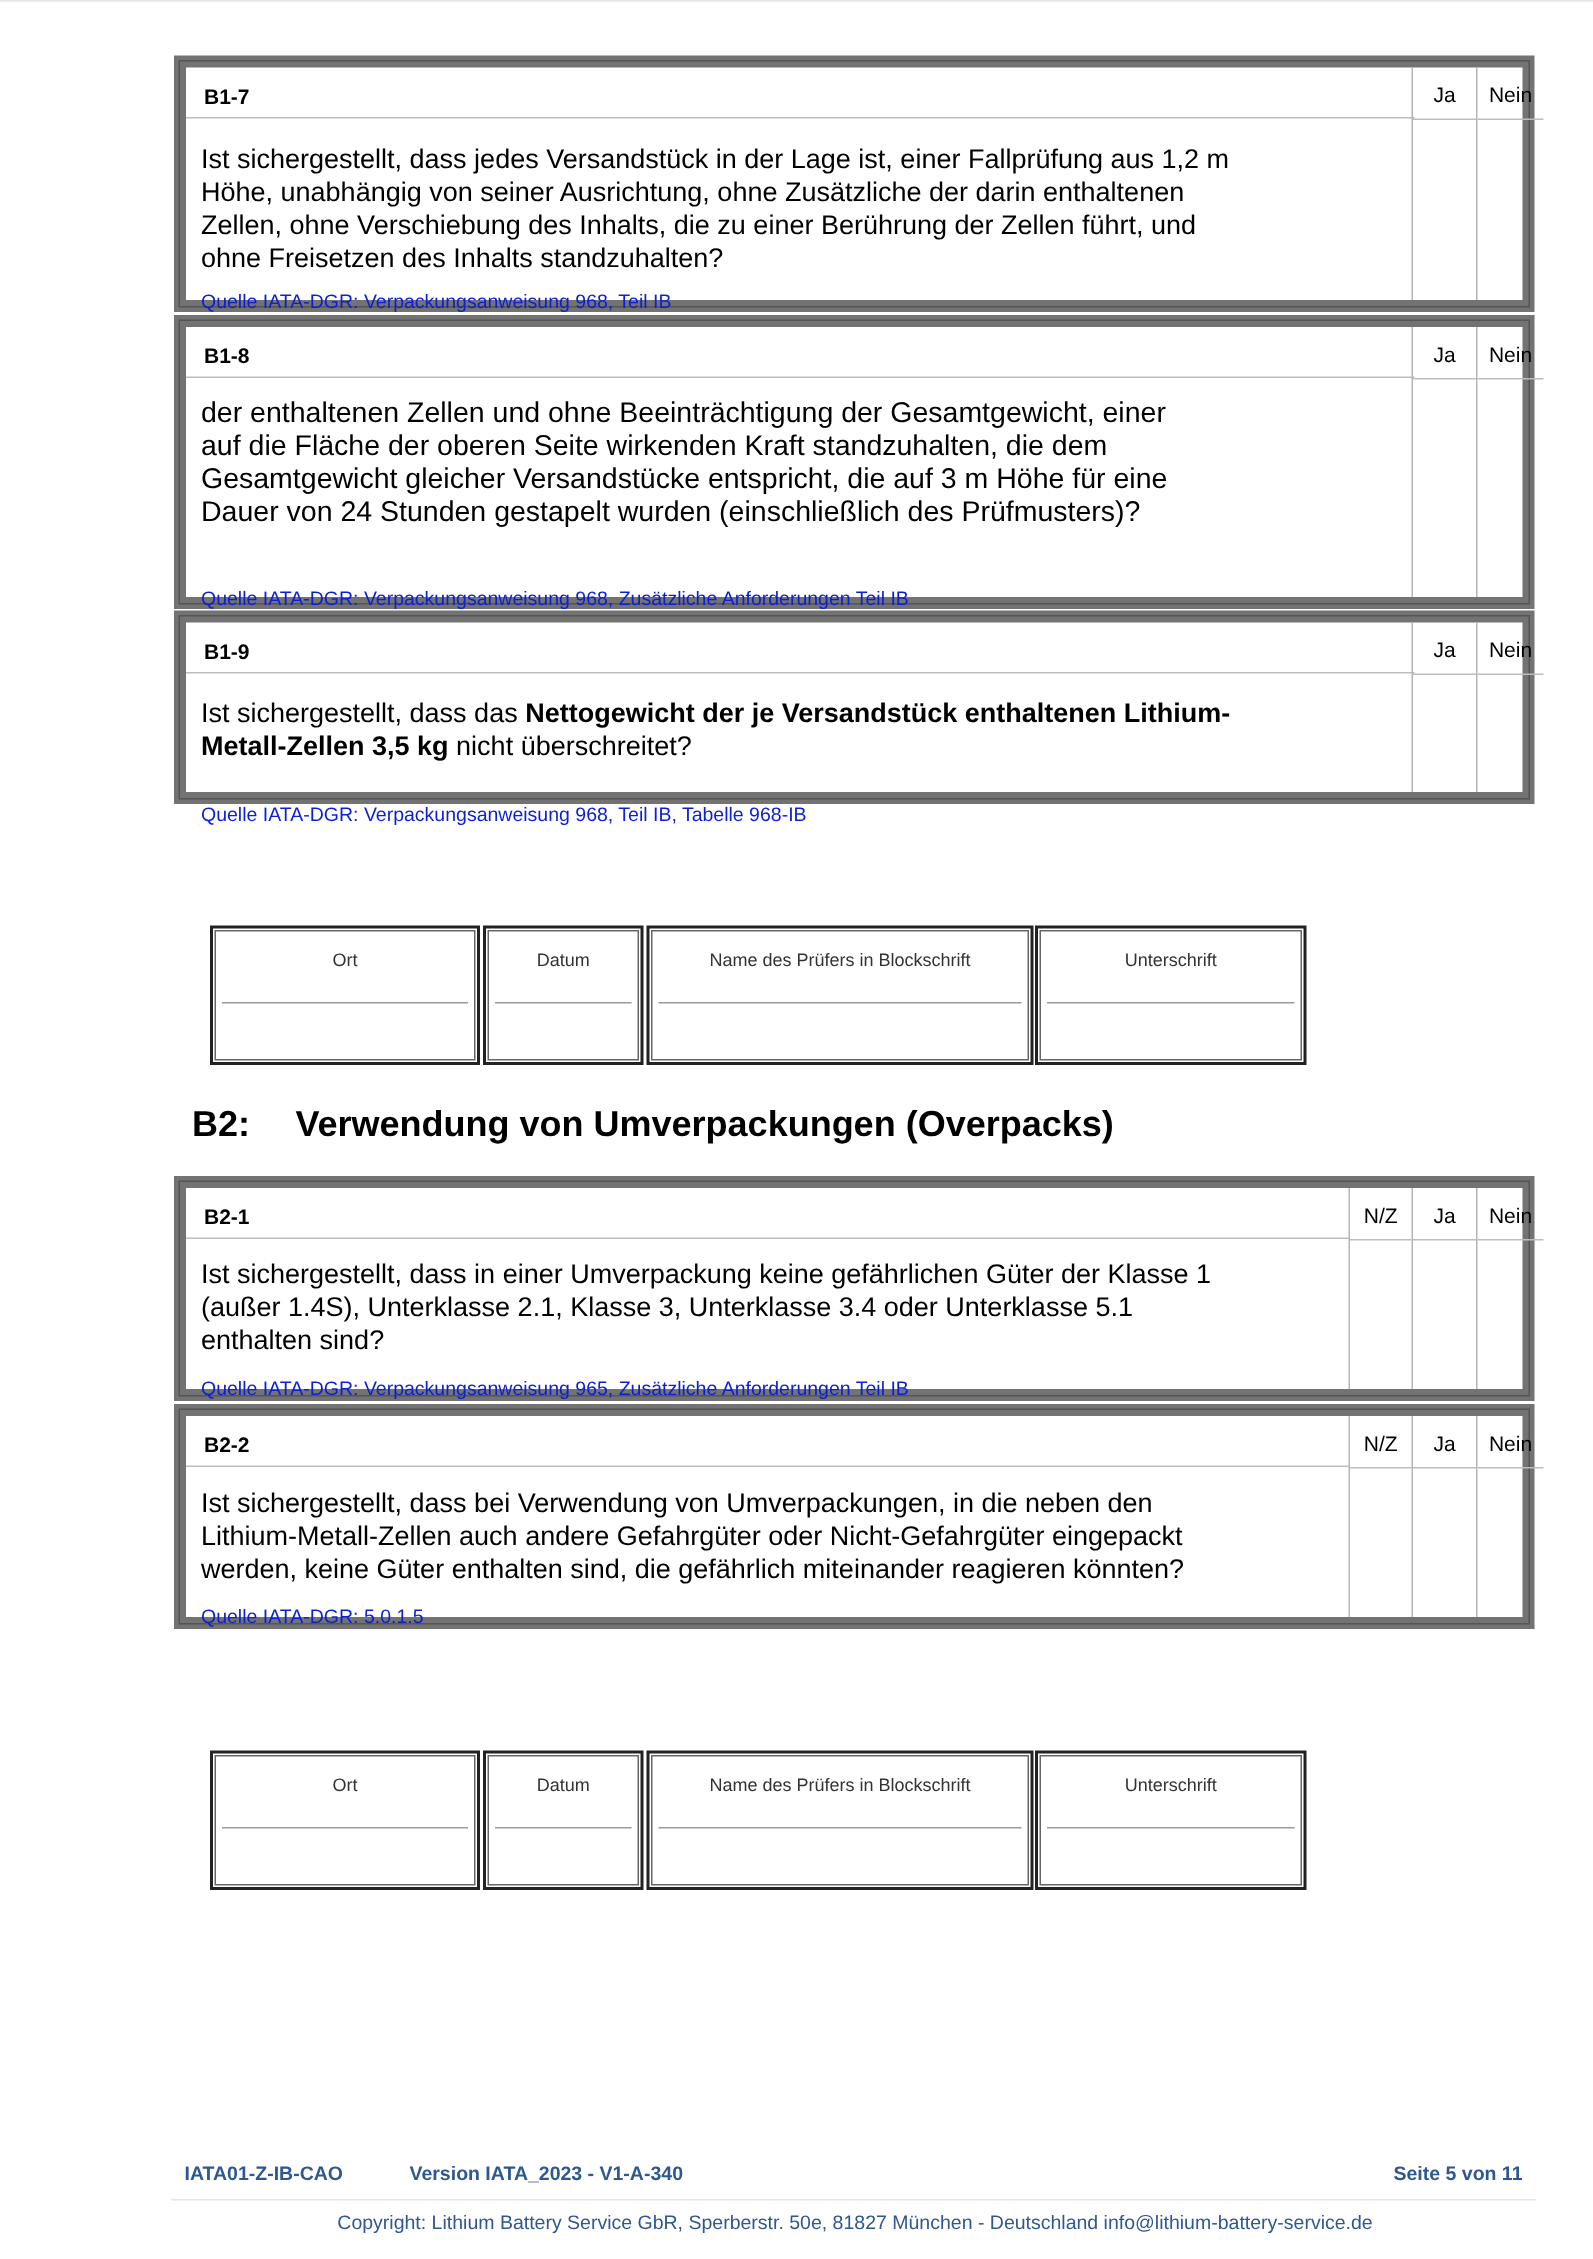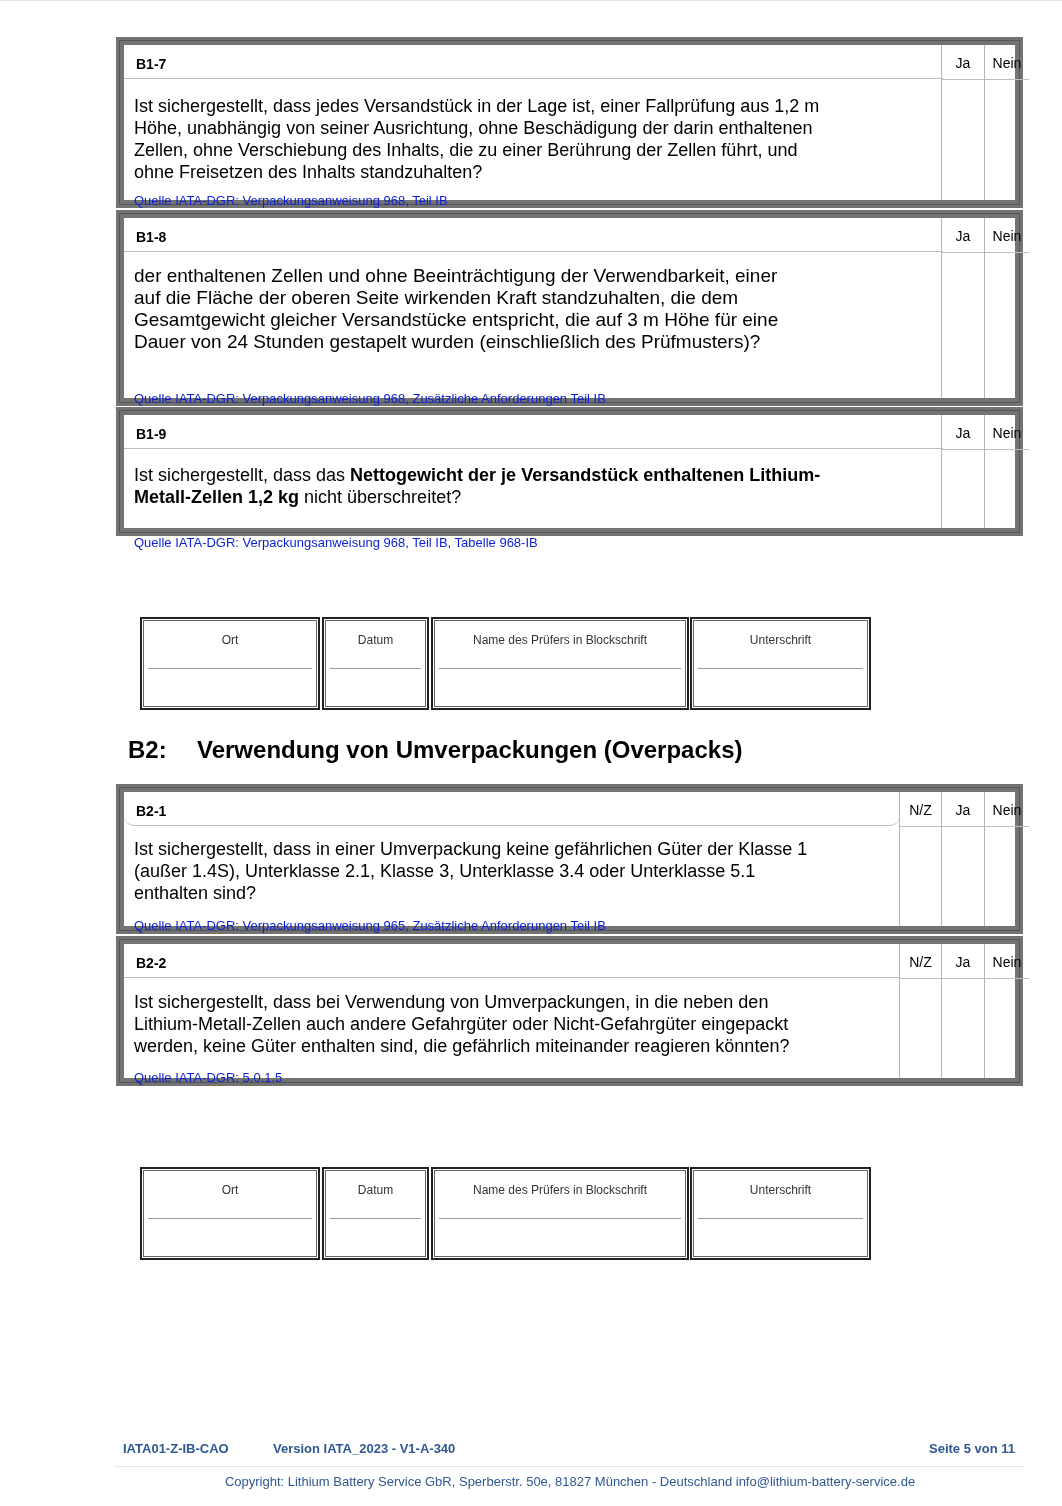--- a/index.html
+++ b/index.html
@@ -37,21 +37,21 @@
 
 <div class="topline"></div>
 
 <div class="qbox" style="top:37px;height:171px;">
   <div class="inner">
     <div class="qhead" style="width:819px;">
       <span class="qid">B1-7</span>
     </div>
     <div class="qtext" style="top:50px;">
       <div>Ist sichergestellt, dass jedes Versandstück in der Lage ist, einer Fallprüfung aus 1,2 m</div>
-      <div>Höhe, unabhängig von seiner Ausrichtung, ohne Beschädigung der darin enthaltenen</div>
+      <div>Höhe, unabhängig von seiner Ausrichtung, ohne Zusätzliche der darin enthaltenen</div>
       <div>Zellen, ohne Verschiebung des Inhalts, die zu einer Berührung der Zellen führt, und</div>
       <div>ohne Freisetzen des Inhalts standzuhalten?</div>
     </div>
     <div class="qsrc" style="top:148px;">Quelle IATA-DGR: Verpackungsanweisung 968, Teil IB</div>
     <div class="vcol" style="left:817px;width:43px;">
       <div class="hrow"></div>
       <span class="vhdr">Ja</span>
     </div>
     <div class="vcol" style="left:860px;width:45px;">
       <div class="hrow"></div>
@@ -59,21 +59,21 @@
     </div>
   </div>
 </div>
 
 <div class="qbox" style="top:210px;height:196px;">
   <div class="inner">
     <div class="qhead" style="width:819px;">
       <span class="qid">B1-8</span>
     </div>
     <div class="qtext" style="top:47px;font-size:19px;line-height:22px;">
-      <div>der enthaltenen Zellen und ohne Beeinträchtigung der Verwendbarkeit, einer</div>
+      <div>der enthaltenen Zellen und ohne Beeinträchtigung der Gesamtgewicht, einer</div>
       <div>auf die Fläche der oberen Seite wirkenden Kraft standzuhalten, die dem</div>
       <div>Gesamtgewicht gleicher Versandstücke entspricht, die auf 3 m Höhe für eine</div>
       <div>Dauer von 24 Stunden gestapelt wurden (einschließlich des Prüfmusters)?</div>
     </div>
     <div class="qsrc" style="top:173px;">Quelle IATA-DGR: Verpackungsanweisung 968, Zusätzliche Anforderungen Teil IB</div>
     <div class="vcol" style="left:817px;width:43px;">
       <div class="hrow"></div>
       <span class="vhdr">Ja</span>
     </div>
     <div class="vcol" style="left:860px;width:45px;">
@@ -83,21 +83,21 @@
   </div>
 </div>
 
 <div class="qbox" style="top:407px;height:129px;">
   <div class="inner">
     <div class="qhead" style="width:819px;">
       <span class="qid">B1-9</span>
     </div>
     <div class="qtext" style="top:49px;">
       <div><span>Ist sichergestellt, dass das </span><b>Nettogewicht der je Versandstück enthaltenen Lithium-</b></div>
-      <div><b>Metall-Zellen 1,2 kg</b><span> nicht überschreitet?</span></div>
+      <div><b>Metall-Zellen 3,5 kg</b><span> nicht überschreitet?</span></div>
     </div>
     <div class="qsrc" style="top:120px;">Quelle IATA-DGR: Verpackungsanweisung 968, Teil IB, Tabelle 968-IB</div>
     <div class="vcol" style="left:817px;width:43px;">
       <div class="hrow"></div>
       <span class="vhdr">Ja</span>
     </div>
     <div class="vcol" style="left:860px;width:45px;">
       <div class="hrow"></div>
       <span class="vhdr">Nein</span>
     </div>
@@ -122,21 +122,21 @@
     <div class="sigline"></div>
   </div>
 </div>
 
 <div class="section-title">
   <span class="num">B2:</span><span>Verwendung von Umverpackungen (Overpacks)</span>
 </div>
 
 <div class="qbox" style="top:784px;height:150px;">
   <div class="inner">
-    <div class="qhead" style="width:776px;border-radius:10px;">
+    <div class="qhead" style="width:776px;">
       <span class="qid">B2-1</span>
     </div>
     <div class="qtext" style="top:46px;">
       <div>Ist sichergestellt, dass in einer Umverpackung keine gefährlichen Güter der Klasse 1</div>
       <div>(außer 1.4S), Unterklasse 2.1, Klasse 3, Unterklasse 3.4 oder Unterklasse 5.1</div>
       <div>enthalten sind?</div>
     </div>
     <div class="qsrc" style="top:126px;">Quelle IATA-DGR: Verpackungsanweisung 965, Zusätzliche Anforderungen Teil IB</div>
     <div class="vcol" style="left:775px;width:42px;">
       <div class="hrow"></div>

